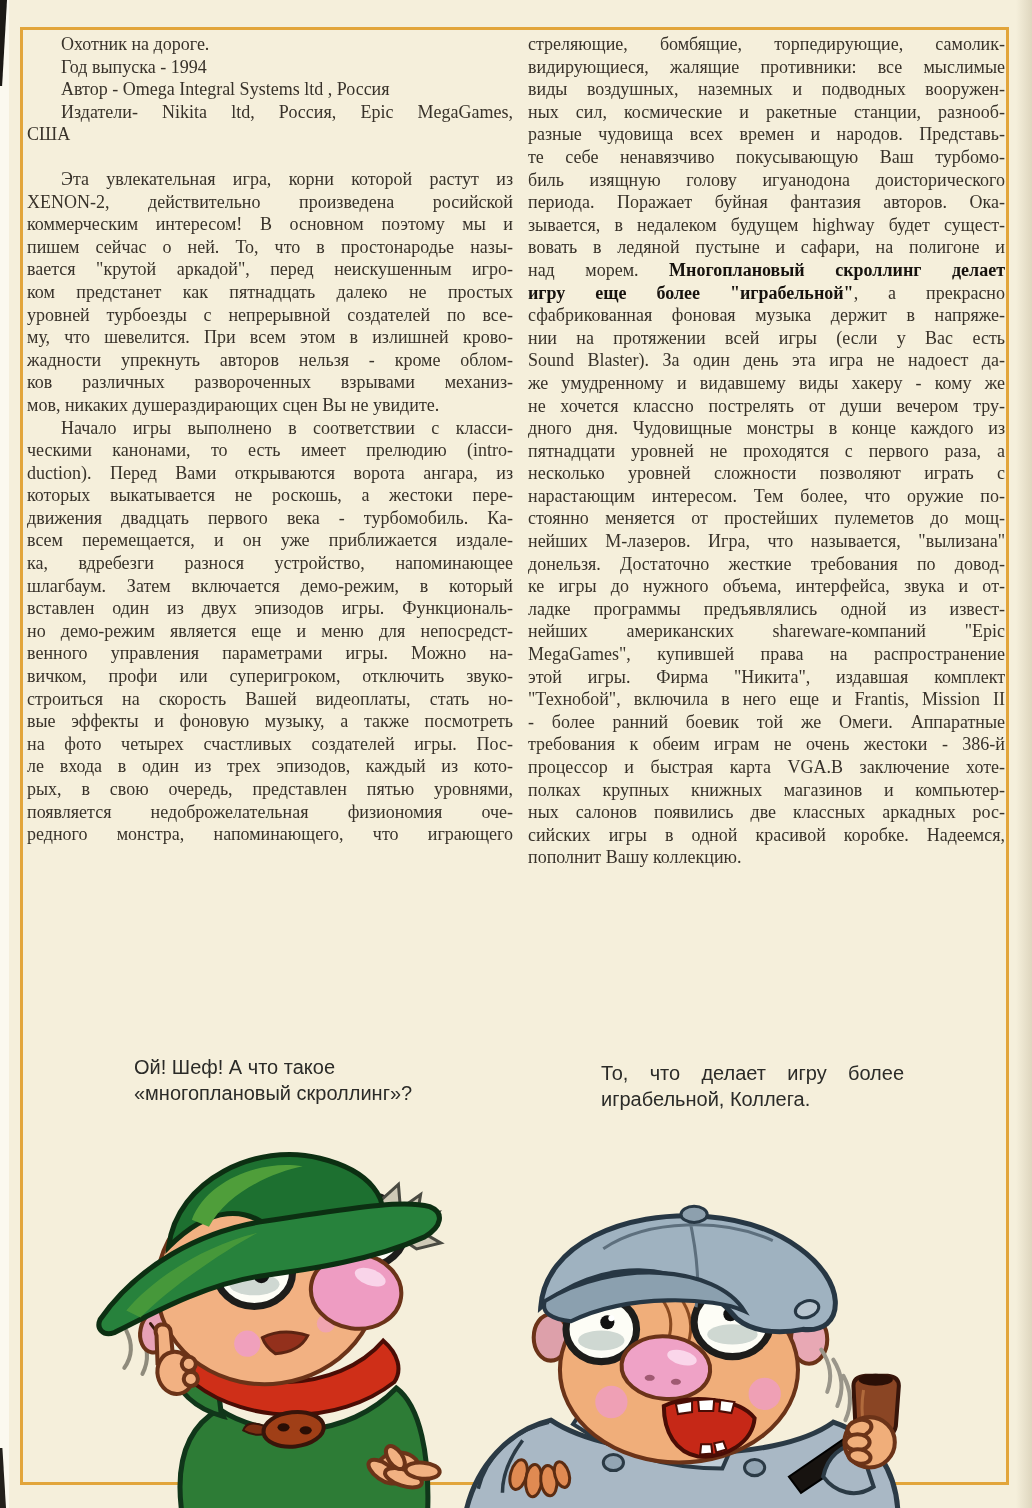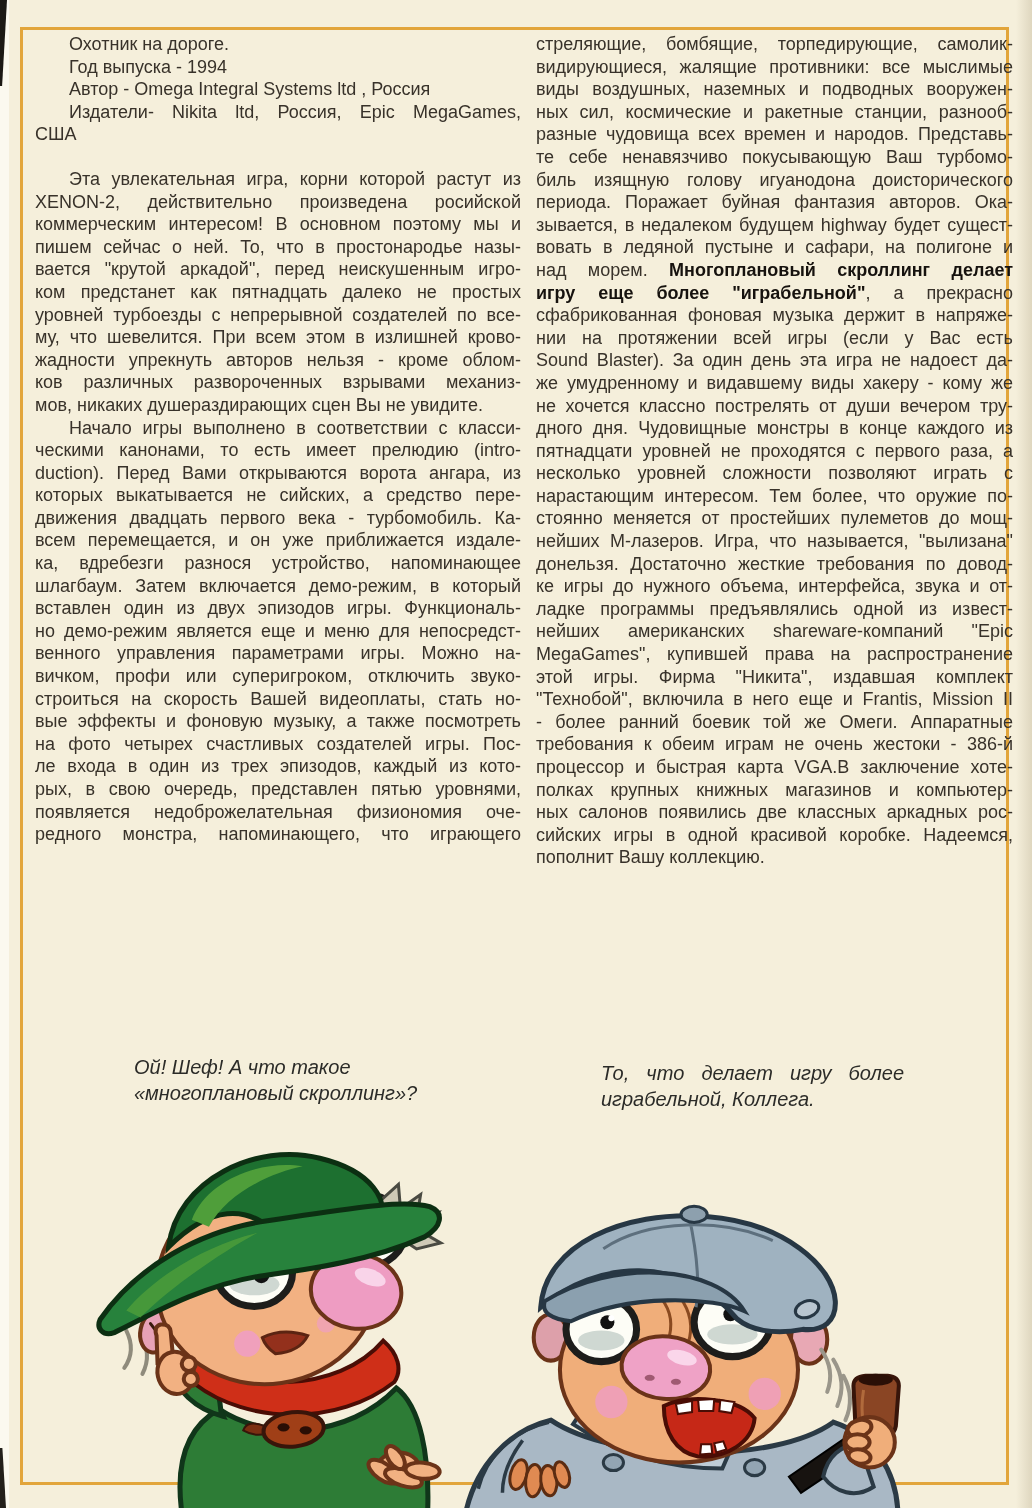--- a/index.html
+++ b/index.html
@@ -10,31 +10,31 @@
   body{width:1032px;height:1508px;background:var(--page_bg);overflow:hidden;position:relative;}
   .scan-edge-left{position:absolute;left:0;top:0;width:9px;height:100%;background:#fbf9ef;}
   .corner-dark-top{position:absolute;left:0;top:0;width:7px;height:86px;background:#1c1a16;
     clip-path:polygon(0 0,100% 0,30% 100%,0 100%);}
   .corner-dark-bottom{position:absolute;left:0;bottom:0;width:6px;height:60px;background:#23201b;
     clip-path:polygon(0 100%,100% 100%,40% 0,0 0);}
   .scan-edge-right{position:absolute;right:0;top:0;width:16px;height:100%;
     background:linear-gradient(to right,rgba(105,85,45,0),rgba(105,85,45,.16));}
   .frame{position:absolute;left:20px;top:27px;width:983px;height:1452px;
     border:3px solid var(--border);z-index:1;}
-  .col{position:absolute;top:33px;z-index:2;font-family:Liberation Sans, sans-serif;
-    font-size:18px;line-height:22.6px;color:var(--text);margin-left:8px;}
+  .col{position:absolute;top:33px;z-index:2;font-family:Liberation Serif, serif;
+    font-size:18px;line-height:22.6px;color:var(--text);}
   .col-left{left:27px;width:486px;}
   .col-right{left:528px;width:477px;}
   .ln{text-align:justify;text-align-last:justify;white-space:normal;}
   .ln.noj{text-align-last:left;}
   .ln .b{font-weight:bold;color:var(--bold_text);}
   .ind{text-indent:34px;}
   #left-paras{margin-top:22px;}
   .caption{position:absolute;z-index:2;font-family:"Liberation Sans",sans-serif;
-    font-size:20px;line-height:26px;color:var(--caption_text);font-style:italic;}
+    font-size:20px;line-height:26px;color:var(--caption_text);}
   .caption-left{left:134px;top:1054px;width:330px;}
   .caption-right{left:601px;top:1060px;width:303px;}
   .art{position:absolute;z-index:3;}
   .art-left{left:96px;top:1124px;width:368px;height:388px;}
   .art-right{left:452px;top:1178px;width:464px;height:333px;}
 </style>
 </head>
 <body>
 
 <div class="scan-edge-left"></div>
@@ -63,21 +63,21 @@
         <div class="ln">уровней турбоезды с непрерывной создателей по все-</div>
         <div class="ln">му, что шевелится. При всем этом в излишней крово-</div>
         <div class="ln">жадности упрекнуть авторов нельзя - кроме облом-</div>
         <div class="ln">ков различных развороченных взрывами механиз-</div>
         <div class="ln noj">мов, никаких душераздирающих сцен Вы не увидите.</div>
       </div>
       <div>
         <div class="ln ind">Начало игры выполнено в соответствии с класси-</div>
         <div class="ln">ческими канонами, то есть имеет прелюдию (intro-</div>
         <div class="ln">duction). Перед Вами открываются ворота ангара, из</div>
-        <div class="ln">которых выкатывается не сийских, а средство пере-</div>
+        <div class="ln">которых выкатывается не роскошь, а жестоки пере-</div>
         <div class="ln">движения двадцать первого века - турбомобиль. Ка-</div>
         <div class="ln">всем перемещается, и он уже приближается издале-</div>
         <div class="ln">ка, вдребезги разнося устройство, напоминающее</div>
         <div class="ln">шлагбаум. Затем включается демо-режим, в который</div>
         <div class="ln">вставлен один из двух эпизодов игры. Функциональ-</div>
         <div class="ln">но демо-режим является еще и меню для непосредст-</div>
         <div class="ln">венного управления параметрами игры. Можно на-</div>
         <div class="ln">вичком, профи или суперигроком, отключить звуко-</div>
         <div class="ln">строиться на скорость Вашей видеоплаты, стать но-</div>
         <div class="ln">вые эффекты и фоновую музыку, а также посмотреть</div>

